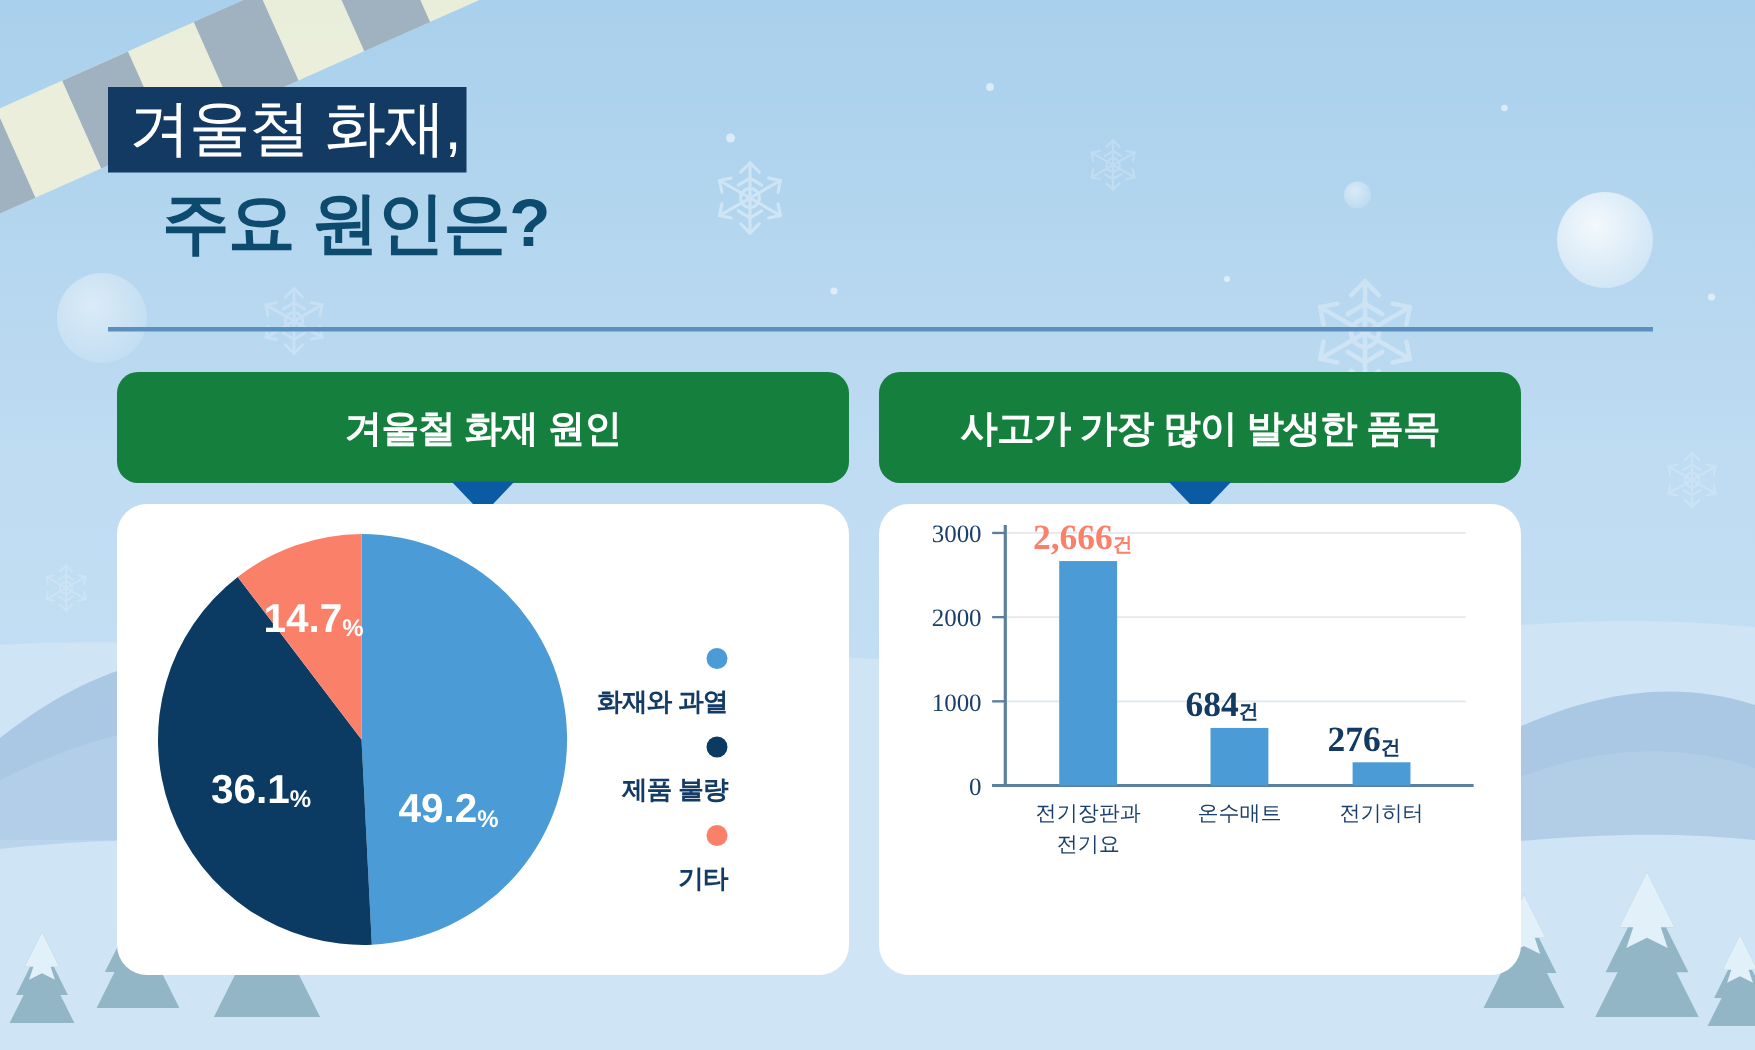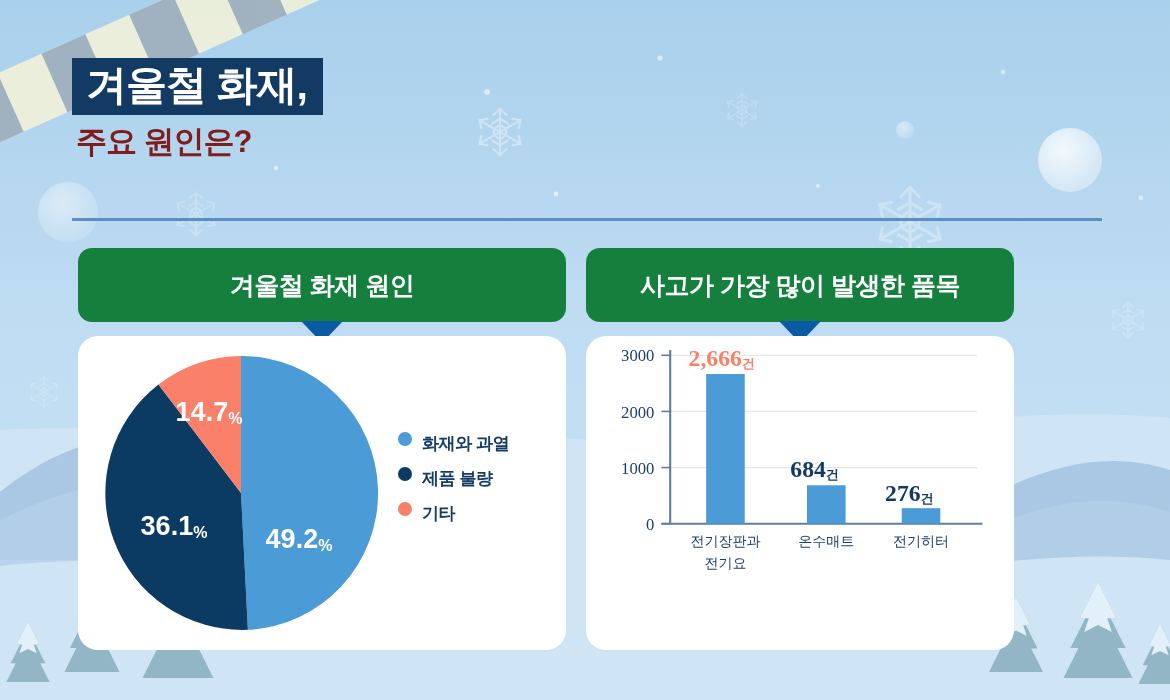--- a/index.html
+++ b/index.html
@@ -17,33 +17,34 @@
 
   
   .title-wrap {
     position:absolute; left:72px; top:58px; z-index:5;
   }
   .title-hl {
     display:inline-block;
     background:#123a63;
     color:#ffffff;
     font-size:41px;
-    font-weight:bold;
+    font-weight:normal;
     letter-spacing:-1px;
-    padding:7px 16px 9px 14px;
+    padding:7px 4px 9px 14px;
     line-height:1.0;
   }
   .title-sub {
     margin-top:11px;
-    color:#7f1d1d;
-    font-size:31px;
+    color:#0c4a6e;
+    font-size:45px;
     font-weight:bold;
     letter-spacing:-1px;
     line-height:1.0;
     padding-left:4px;
+    margin-left:32px;
   }
   .divider {
     position:absolute; left:72px; top:218px; width:1030px; height:3px;
     background:#5a8fc0; z-index:5;
   }
 
   
   .panel { position:absolute; z-index:6; }
   #panel-left  { left:78px;  top:248px; width:488px; }
   #panel-right { left:586px; top:248px; width:428px; }
@@ -80,21 +81,21 @@
   .pie-area { position:absolute; left:18px; top:12px; width:290px; height:290px; }
   .pie-area svg { display:block; }
   .pie-pct { font-weight:bold; fill:#ffffff; }
   .pie-pct-num { font-size:27px; }
   .pie-pct-sym { font-size:16px; }
 
   .legend {
     position:absolute; left:320px; top:96px;
     display:flex; flex-direction:column; gap:12px;
   }
-  .legend-row { display:flex; align-items:flex-start; gap:10px; }
+  .legend-row { display:flex; align-items:flex-end; gap:10px;flex-direction:column; }
   .legend-dot { width:14px; height:14px; border-radius:50%; flex:none; }
   .legend-label {
     color:#143a66; font-size:17px; font-weight:bold; letter-spacing:-0.4px;
     white-space:nowrap;
   }
 
   
   .bar-area { position:absolute; inset:0;font-family:Liberation Serif, serif; }
   .bar-area svg { display:block; }
   .ytick { fill:#1b3f6b; font-size:19px; }

